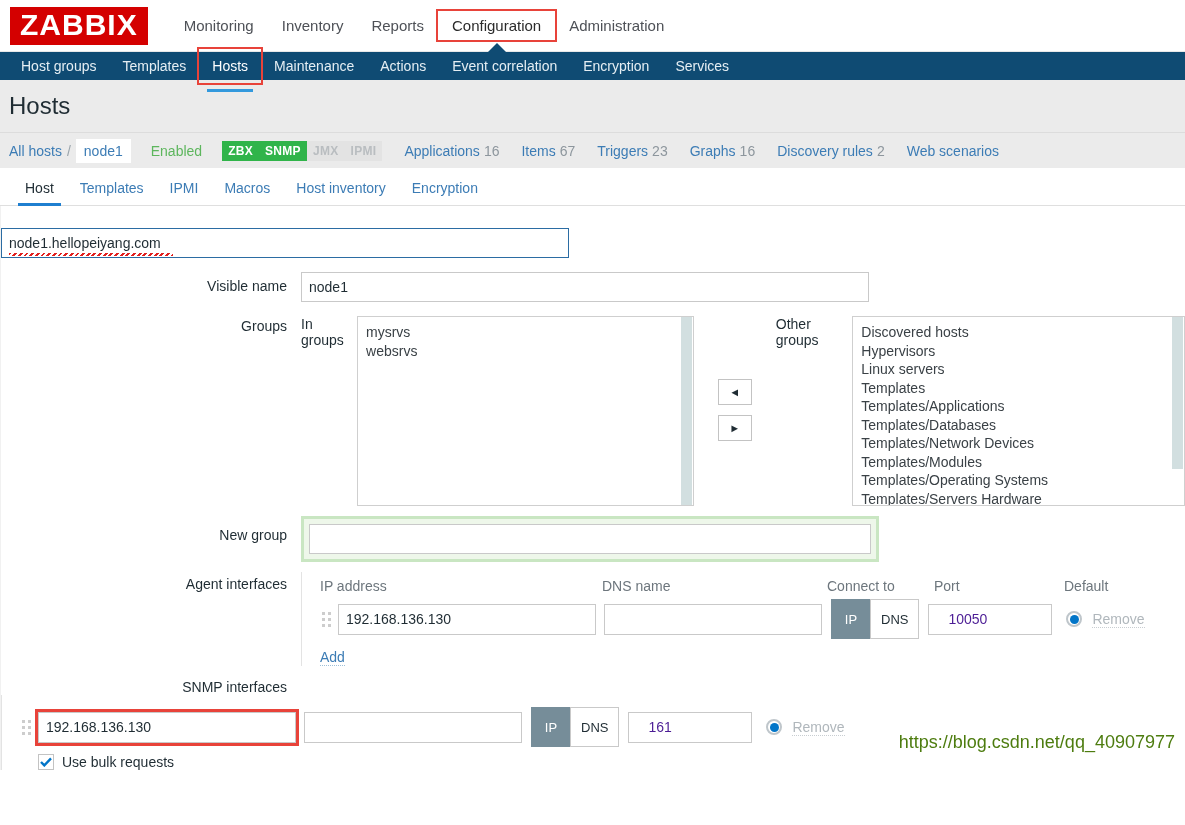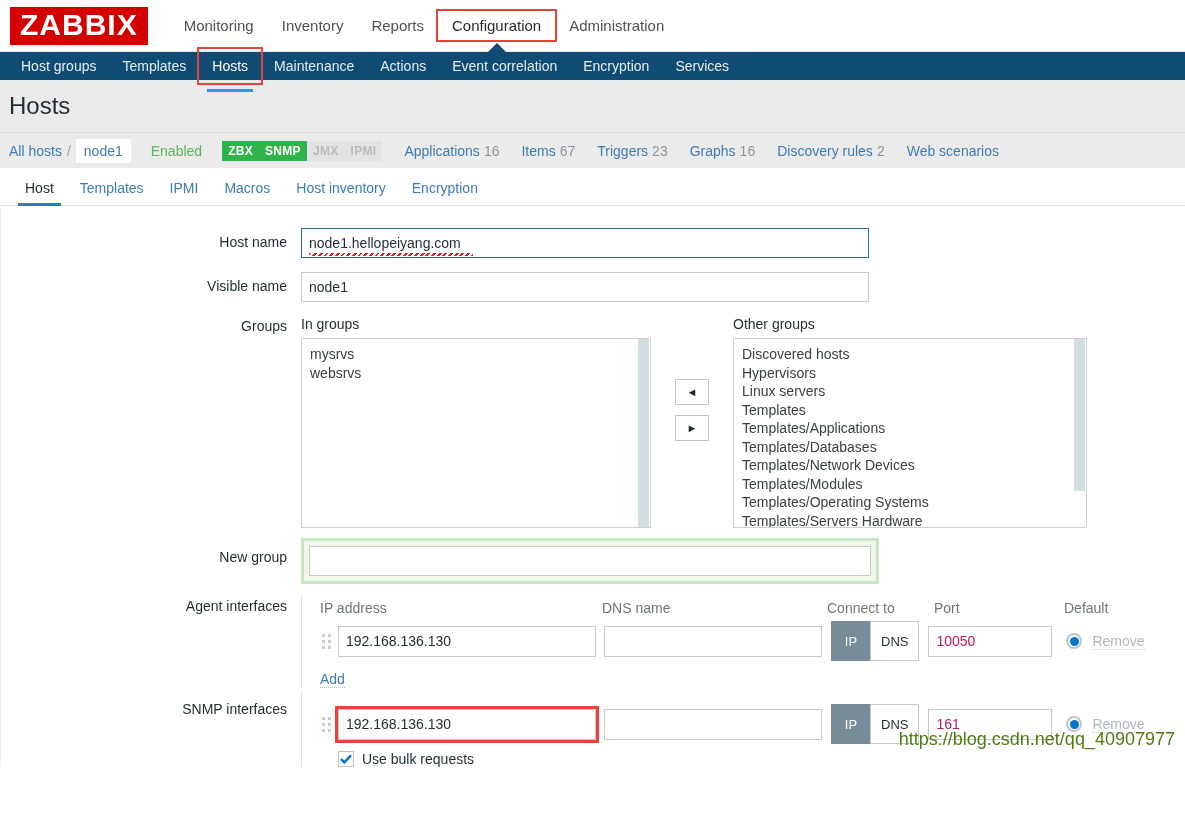--- a/index.html
+++ b/index.html
@@ -186,21 +186,21 @@
     display: inline-block;
     padding: 5px;
     border: 3px solid #c9e6c2;
     background: #eef7ea;
     width: 578px;
   }
   .newgroup-wrap .txtinput { width: 100%; }
 
   
   .groups-row { display: flex; align-items: flex-start; }
-  .gcol { display: flex; flex-direction: column; }
+  .gcol { display: flex; flex-direction: row; }
   .gcap { font-size: 14px; color: #1f2c33; margin-bottom: 6px; }
   .listbox {
     border: 1px solid #cfcfcf;
     background: #ffffff;
     position: relative;
     overflow: hidden;
     font-size: 14px;
     color: #3a4146;
     padding: 6px 8px;
   }
@@ -261,22 +261,22 @@
   .seg { display: flex; }
   .seg div {
     height: 40px; min-width: 40px;
     display: flex; align-items: center; justify-content: center;
     border: 1px solid #c9c9c9;
     font-size: 13px; cursor: pointer;
     padding: 0 10px; background: #fff; color: #1f2c33;
   }
   .seg div.sel { background: #768d99; color: #ffffff; border-color: #768d99; }
   .seg div + div { margin-left: -1px; }
-  .port-in { width: 124px; height: 31px; border: 1px solid #c9c9c9; padding: 4px 7px;
-             font-size: 14px; color: #be185d; font-family: "Liberation Sans", sans-serif; outline: none; background: #fff;}
+  .port-in { width: 124px; height: 31px; border: 1px solid #c9c9c9; padding: 4px 19px;
+             font-size: 14px; color: #4c1d95; font-family: "Liberation Sans", sans-serif; outline: none; background: #fff;}
   .radio {
     width: 16px; height: 16px; border-radius: 50%;
     border: 2px solid #bfc6cb; background: #fff;
     display: inline-flex; align-items: center; justify-content: center;
     cursor: pointer;
   }
   .radio i { width: 9px; height: 9px; border-radius: 50%; background: #0275c8; display: block; }
   .removelink {
     color: #b0b7bc; font-size: 14px; margin-left: 10px;
     border-bottom: 1px dotted #c9ced2; cursor: pointer;
@@ -369,21 +369,20 @@
   <div class="tab">Templates</div>
   <div class="tab">IPMI</div>
   <div class="tab">Macros</div>
   <div class="tab">Host inventory</div>
   <div class="tab">Encryption</div>
 </div>
 
 <div class="form-area">
 
   <div class="frow">
-    <div class="flabel">Host name</div>
     <div class="fctl" style="position:relative;">
       <input class="txtinput focused" value="node1.hellopeiyang.com" style="">
       <div class="spell" style="left:8px; top:25px; width:164px;"></div>
     </div>
   </div>
 
   <div class="frow">
     <div class="flabel">Visible name</div>
     <div class="fctl">
       <input class="txtinput" value="node1" style="">
@@ -475,21 +474,21 @@
             <i></i>
           </span>
         <span class="removelink">Remove</span>
       </div>
       <div style="margin-top:9px;">
         <span class="addlink">Add</span>
       </div>
     </div>
   </div>
 
-  <div class="frow" style="margin-bottom:16px;">
+  <div class="frow" style="margin-bottom:16px;flex-direction:column;">
     <div class="flabel" style="padding-top:9px;">SNMP interfaces</div>
     <div class="fctl iface-block" style="padding:12px 0 0 18px;">
       <div class="irow">
         <div class="drag">
           <i></i>
             <i></i>
             <i></i>
             <i></i>
             <i></i>
             <i></i>

